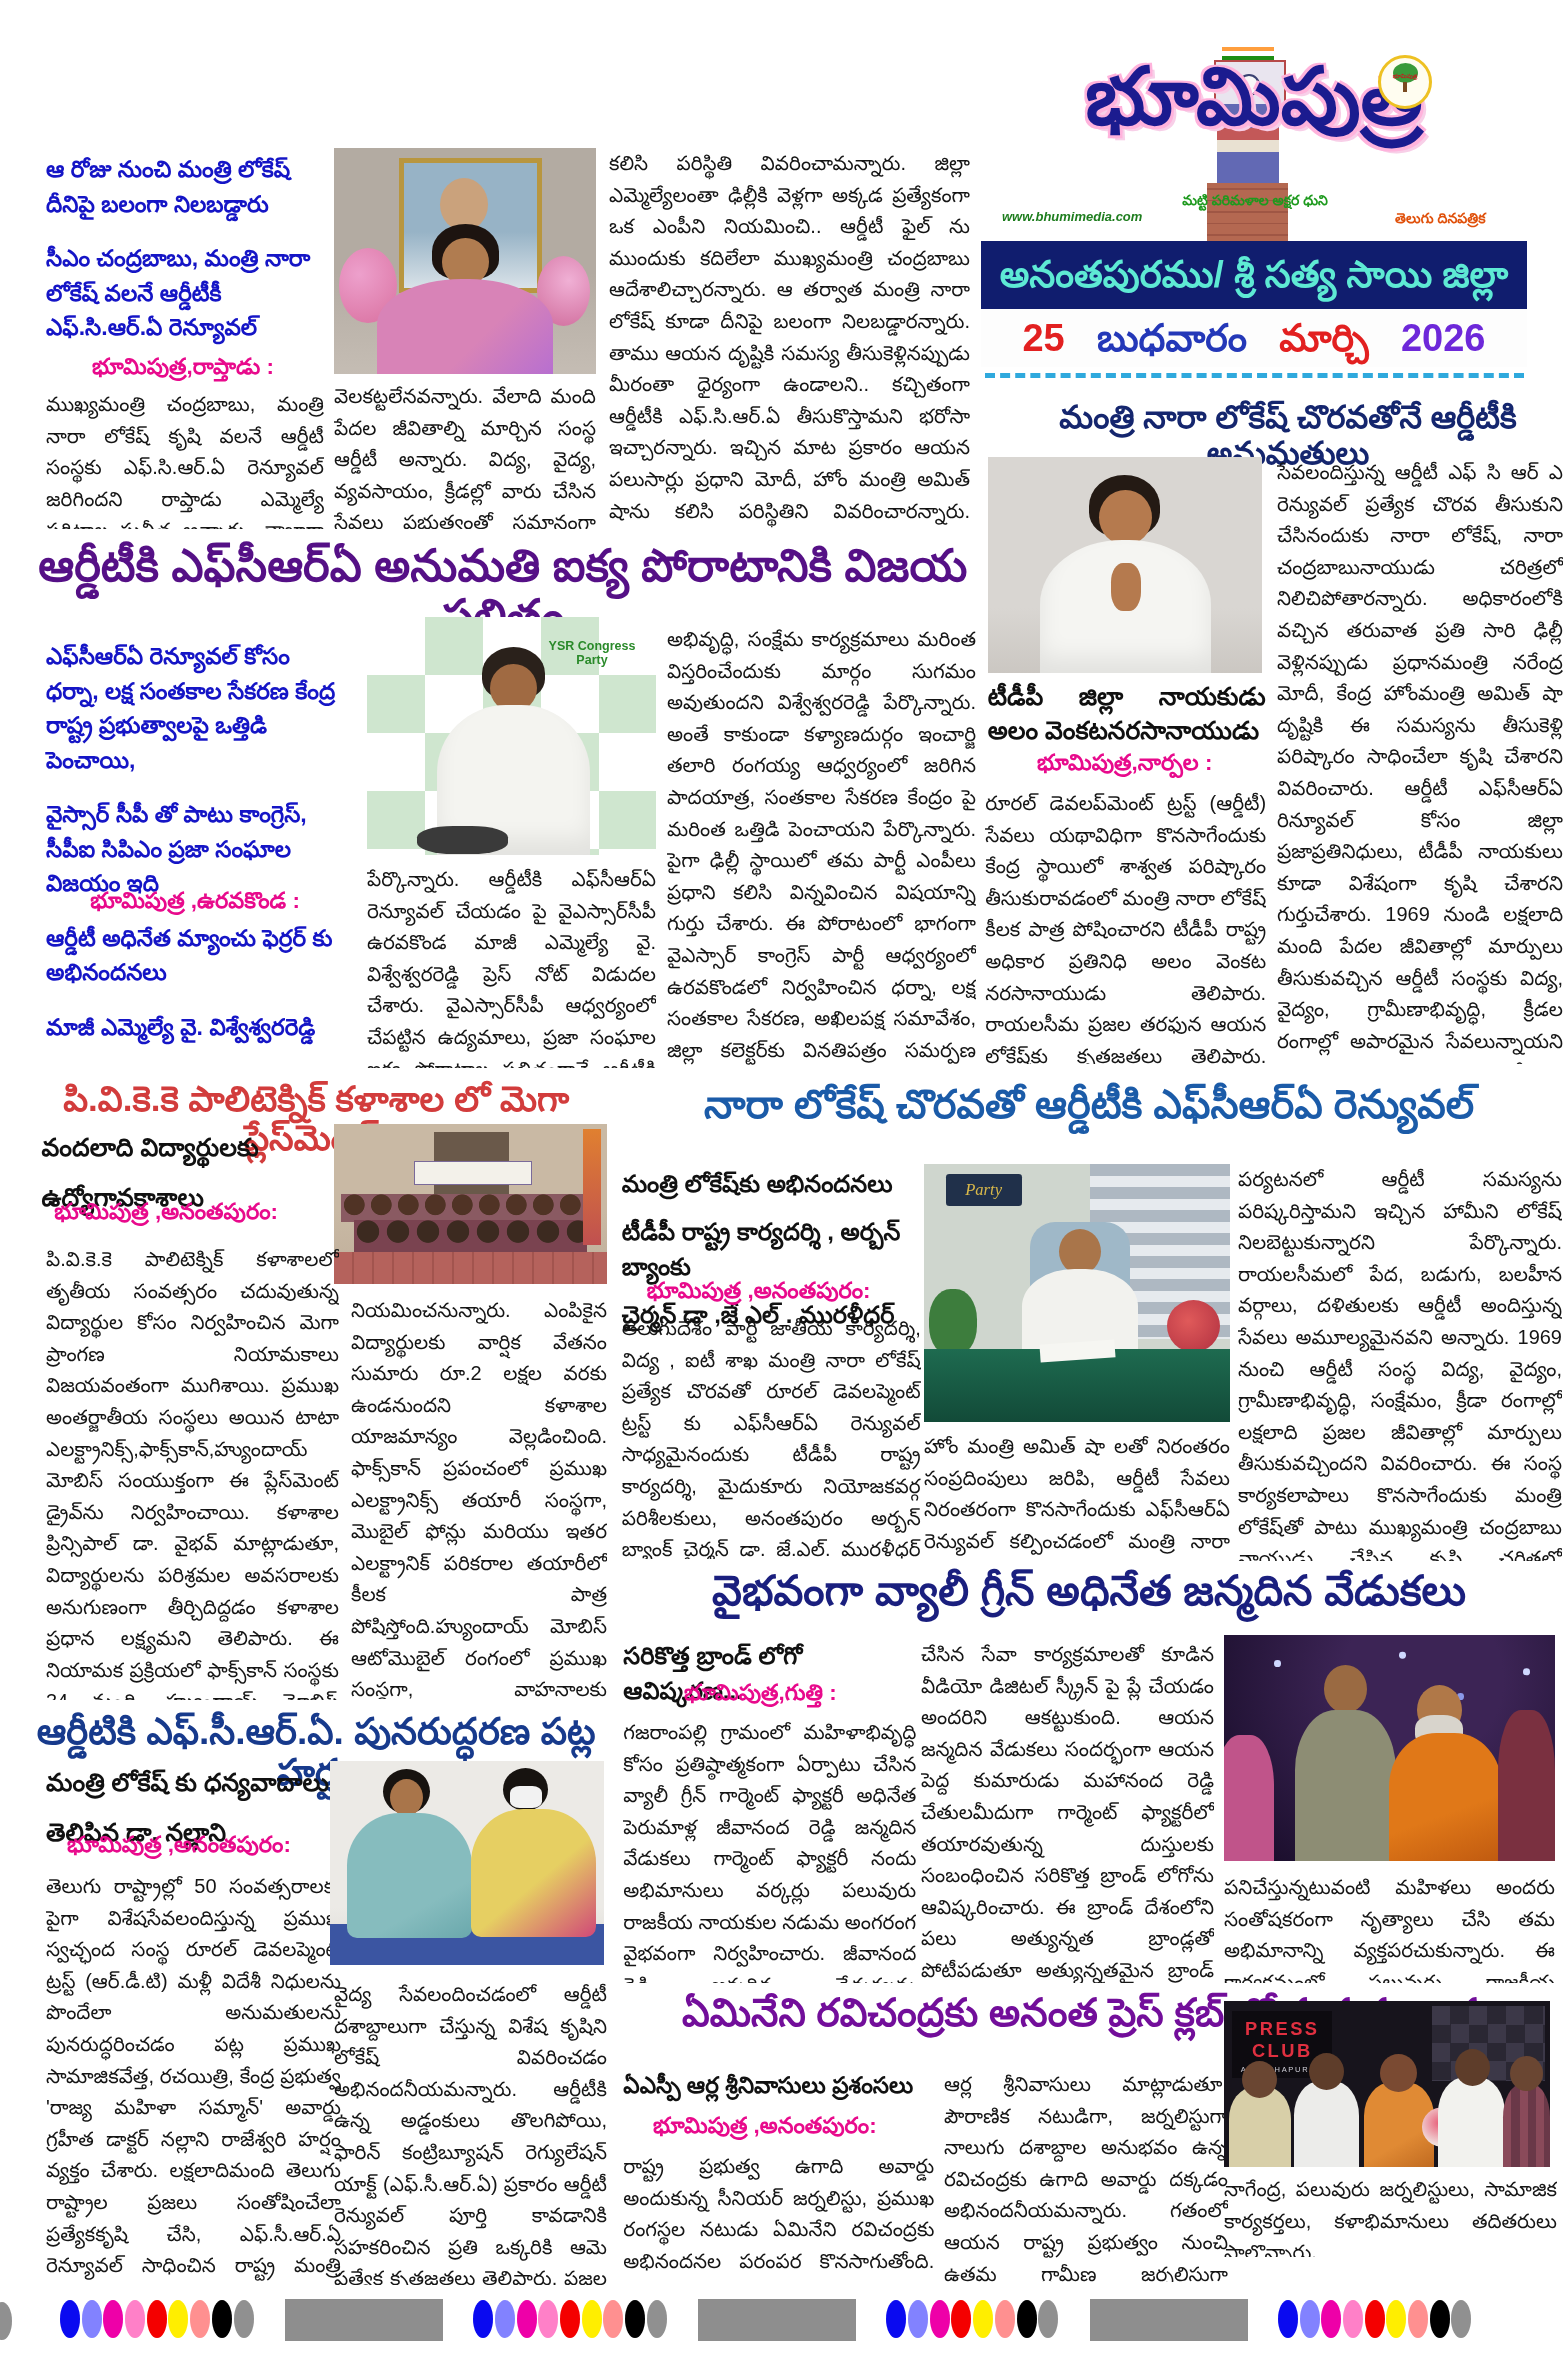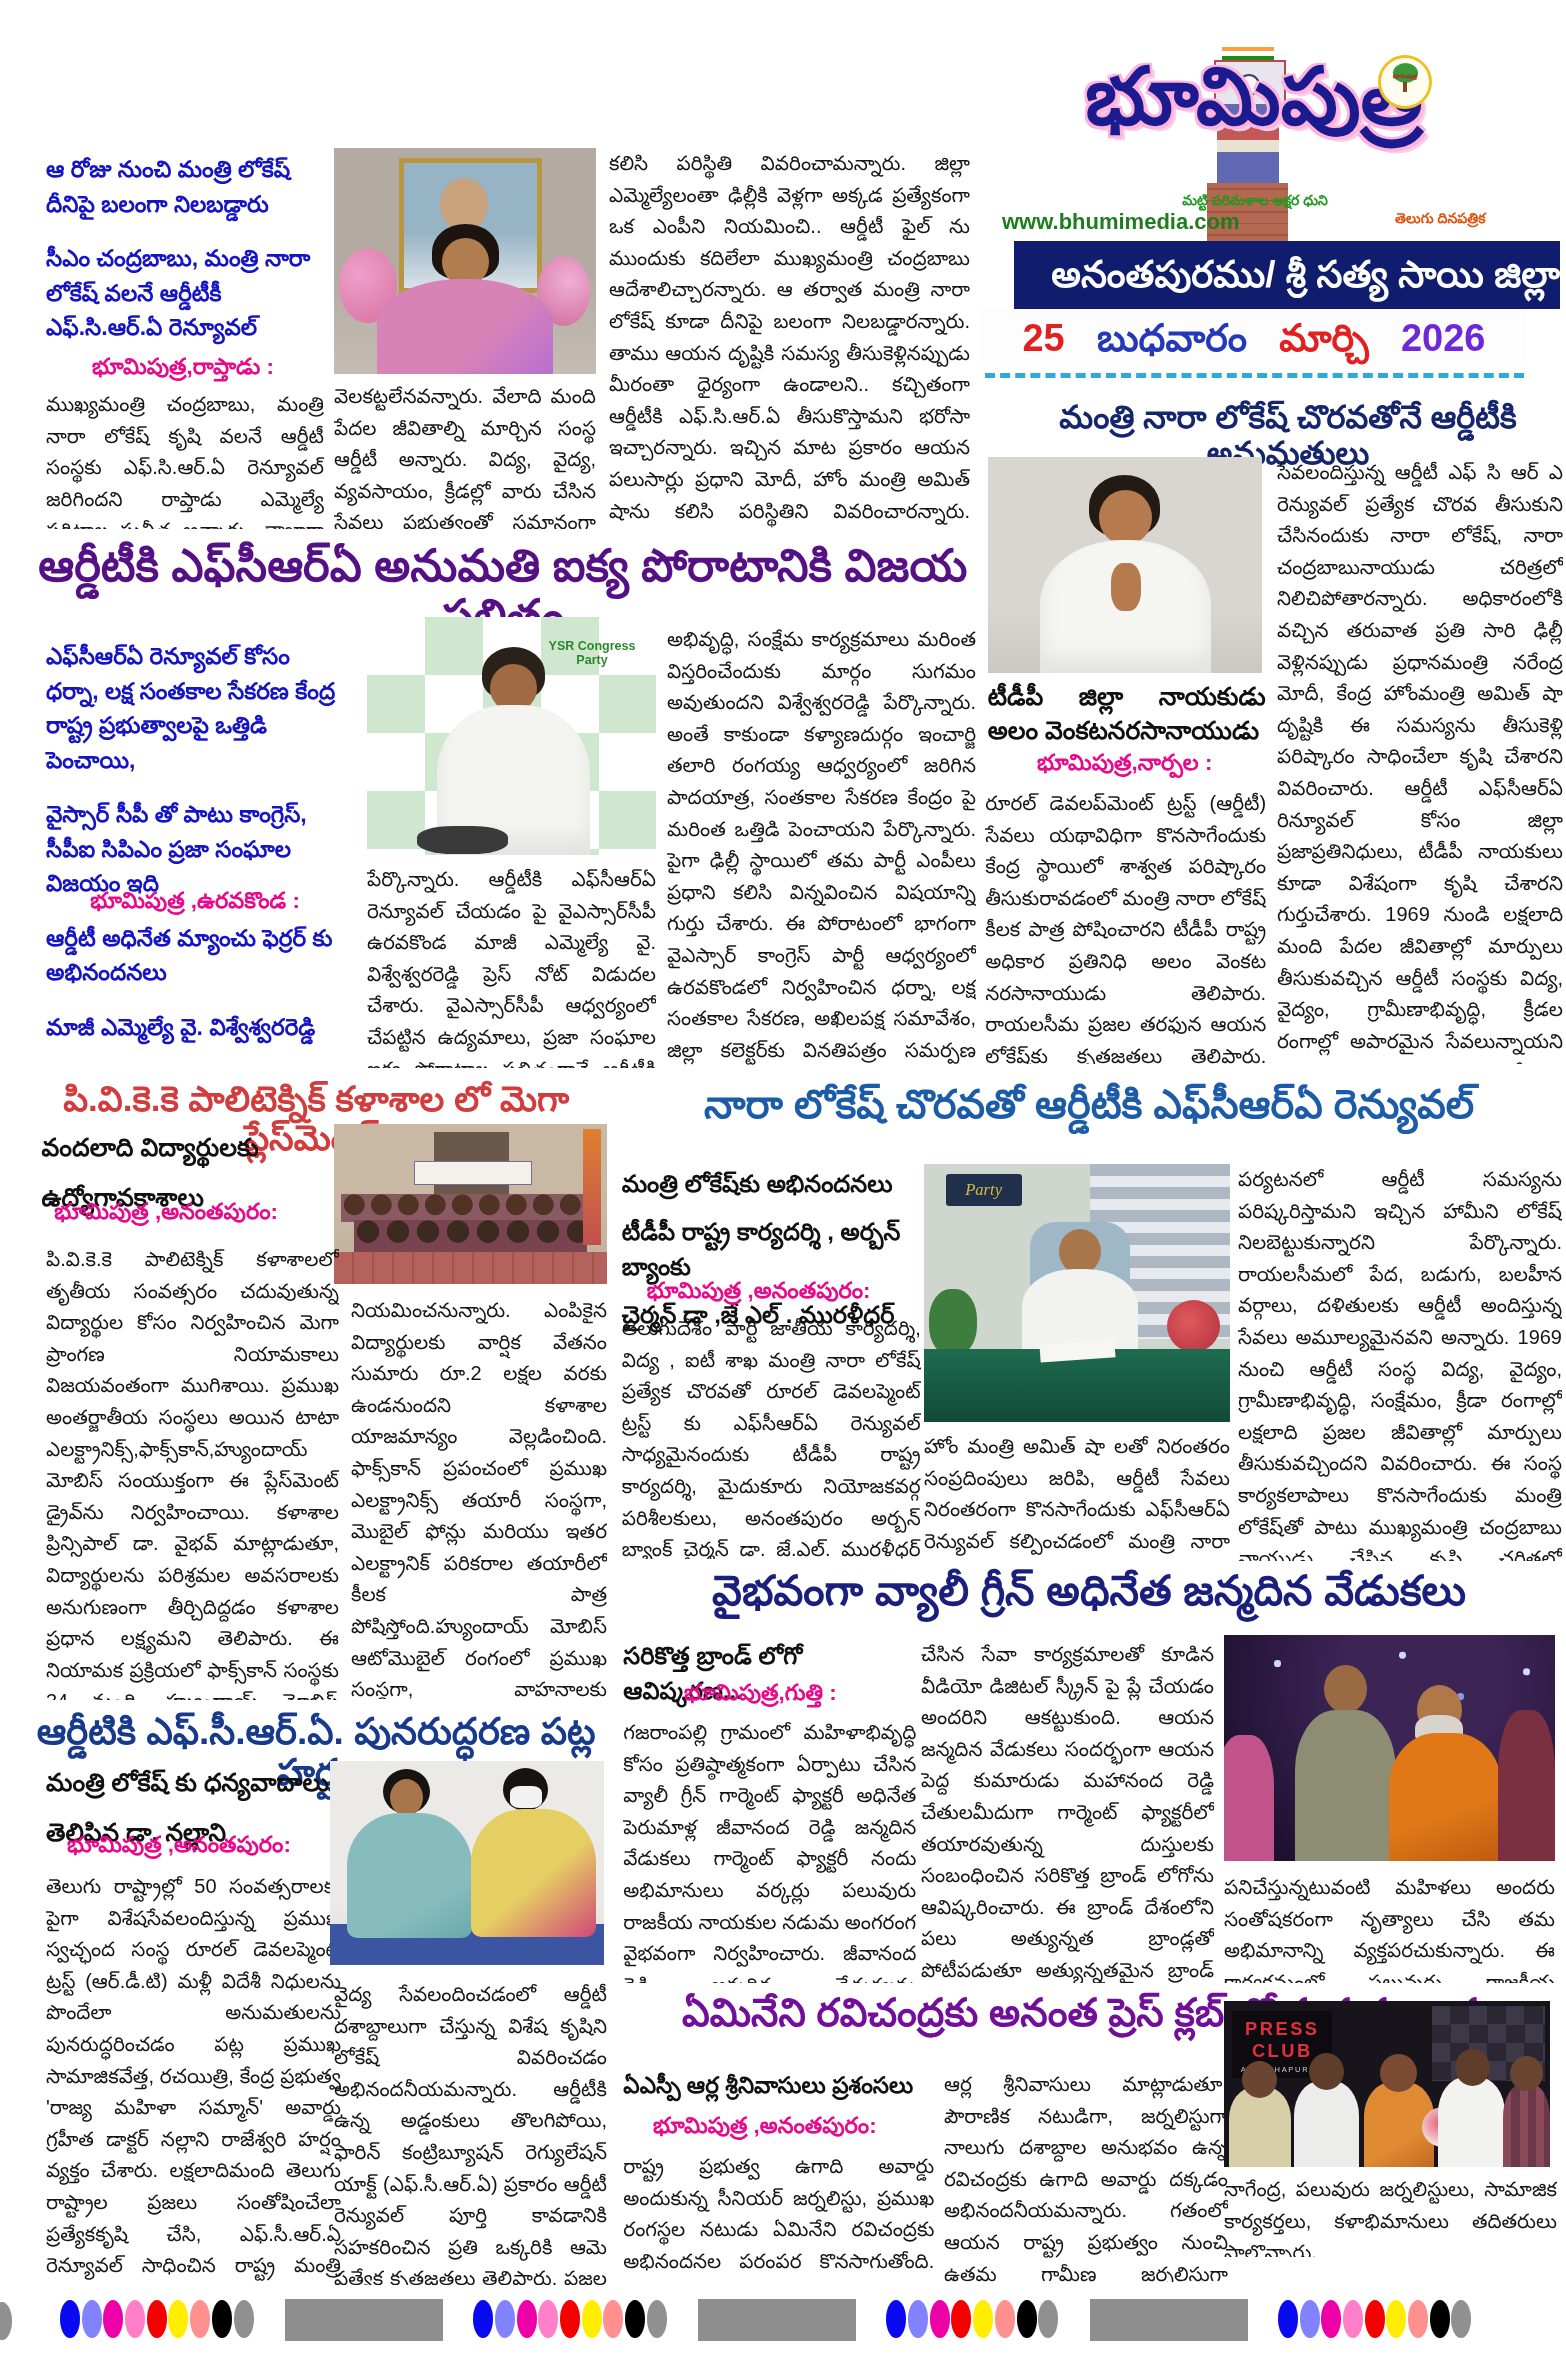--- a/index.html
+++ b/index.html
@@ -8,21 +8,21 @@
   .abs{position:absolute;}
   .hl{font-weight:700;text-align:center;line-height:1.12;}
   .sub{font-weight:700;color:#1515c6;font-size:23px;line-height:1.5;}
   .sub p{margin:0 0 20px 0;}
   .subblk{font-weight:700;color:#111111;font-size:25px;line-height:1.45;}
   .subblk p{margin:0 0 13.3px 0;}
   .byline{color:#e80a8c;font-weight:700;font-size:22.4px;text-align:center;}
   .body{font-size:20px;line-height:1.58;text-align:justify;color:#151515;overflow:hidden;}
   .cap{font-weight:700;font-size:25px;line-height:1.35;text-align:justify;color:#101010;}
   .ph{position:absolute;overflow:hidden;}
-  .navybar{background:#101d6e;color:#ffffff;text-align:right;margin-left:33px;}
+  .navybar{background:#101d6e;color:#5eead4;text-align:center;}
   .datebar{text-align:center;font-weight:700;}
   .dot{display:inline-block;width:20px;height:38px;border-radius:50%;margin-right:1.7px;}
   .bar{display:inline-block;width:158px;height:42px;background:#8e8e8e;}
   .dotgroup{display:inline-block;vertical-align:middle;}
   .d1{background:#0a0af0;} .d2{background:#8282ff;} .d3{background:#ee00a8;}
   .d4{background:#ff80c8;} .d5{background:#f40000;} .d6{background:#ffee00;}
   .d7{background:#ff9090;} .d8{background:#000000;} .d9{background:#909090;}
 </style>
 </head>
 <body>
@@ -35,21 +35,21 @@
     <div class="abs" style="left:10px;top:57px;width:62px;height:80px;background:linear-gradient(180deg,#5a62b0 0 30%,#c05050 30% 45%,#e8e0d0 45% 60%,#5a62b0 60%);"></div>
     <div class="abs" style="left:0;top:136px;width:81px;height:63px;background:repeating-linear-gradient(0deg,#b06048 0 10px,#9a4e3a 10px 11.6px),#b06048;"></div>
   </div>
   <div class="abs hl" style="left:0;top:15px;width:546px;font-size:80px;color:#1b1b8f;z-index:2;
               text-shadow:2.5px 2.5px 0 #ffb3dc,-2.5px -2.5px 0 #ffb3dc,2.5px -2.5px 0 #ffb3dc,-2.5px 2.5px 0 #ffb3dc,5px 5px 0 #f8cfe8;">భూమిపుత్ర</div>
   <div class="abs" style="left:397px;top:18.3px;width:48px;height:48px;border-radius:50%;background:#fffdf0;border:3.3px solid #eec122;z-index:3;text-align:center;">
     <div style="width:25px;height:20px;border-radius:50%;background:#3a9a3a;margin:5px auto 0;"></div>
     <div style="width:4.2px;height:10px;background:#7a4a20;margin:-1.7px auto 0;"></div>
     <div style="font-size:5.8px;font-weight:700;color:#c02020;margin-top:-18.3px;">భూమిపుత్ర</div>
   </div>
-  <div class="abs" style="left:21px;top:172px;width:216px;font-size:22px;font-weight:700;color:#1e7d1e;z-index:3;">www.bhumimedia.com</div>
+  <div class="abs" style="left:21px;top:172px;width:216px;font-size:13px;font-weight:700;color:#1e7d1e;z-index:3;font-style:italic;">www.bhumimedia.com</div>
   <div class="abs" style="left:141px;top:155px;width:266px;text-align:center;font-size:14px;font-weight:700;color:#1e9a1e;z-index:3;">మట్టి పరిమళాల అక్షర ధుని</div>
   <div class="abs" style="left:414px;top:173px;width:129px;font-size:14px;font-weight:700;color:#e0500a;z-index:3;">తెలుగు దినపత్రిక</div>
   <div class="abs navybar" style="left:0;top:204px;width:546px;height:68px;z-index:4;">
     <span style="font-size:37px;font-weight:700;line-height:68px;">అనంతపురము/ శ్రీ సత్య సాయి జిల్లా</span>
   </div>
   <div class="abs datebar" style="left:0;top:272px;width:546px;height:58px;line-height:58px;font-size:38px;z-index:4;background:#fdfdfd;">
     <span style="color:#e22020;margin-right:21.6px;">25</span>
     <span style="color:#2438b8;margin-right:21.6px;">బుధవారం</span>
     <span style="color:#e22020;margin-right:21.6px;">మార్చి</span>
     <span style="color:#6d28d9;">2026</span>

